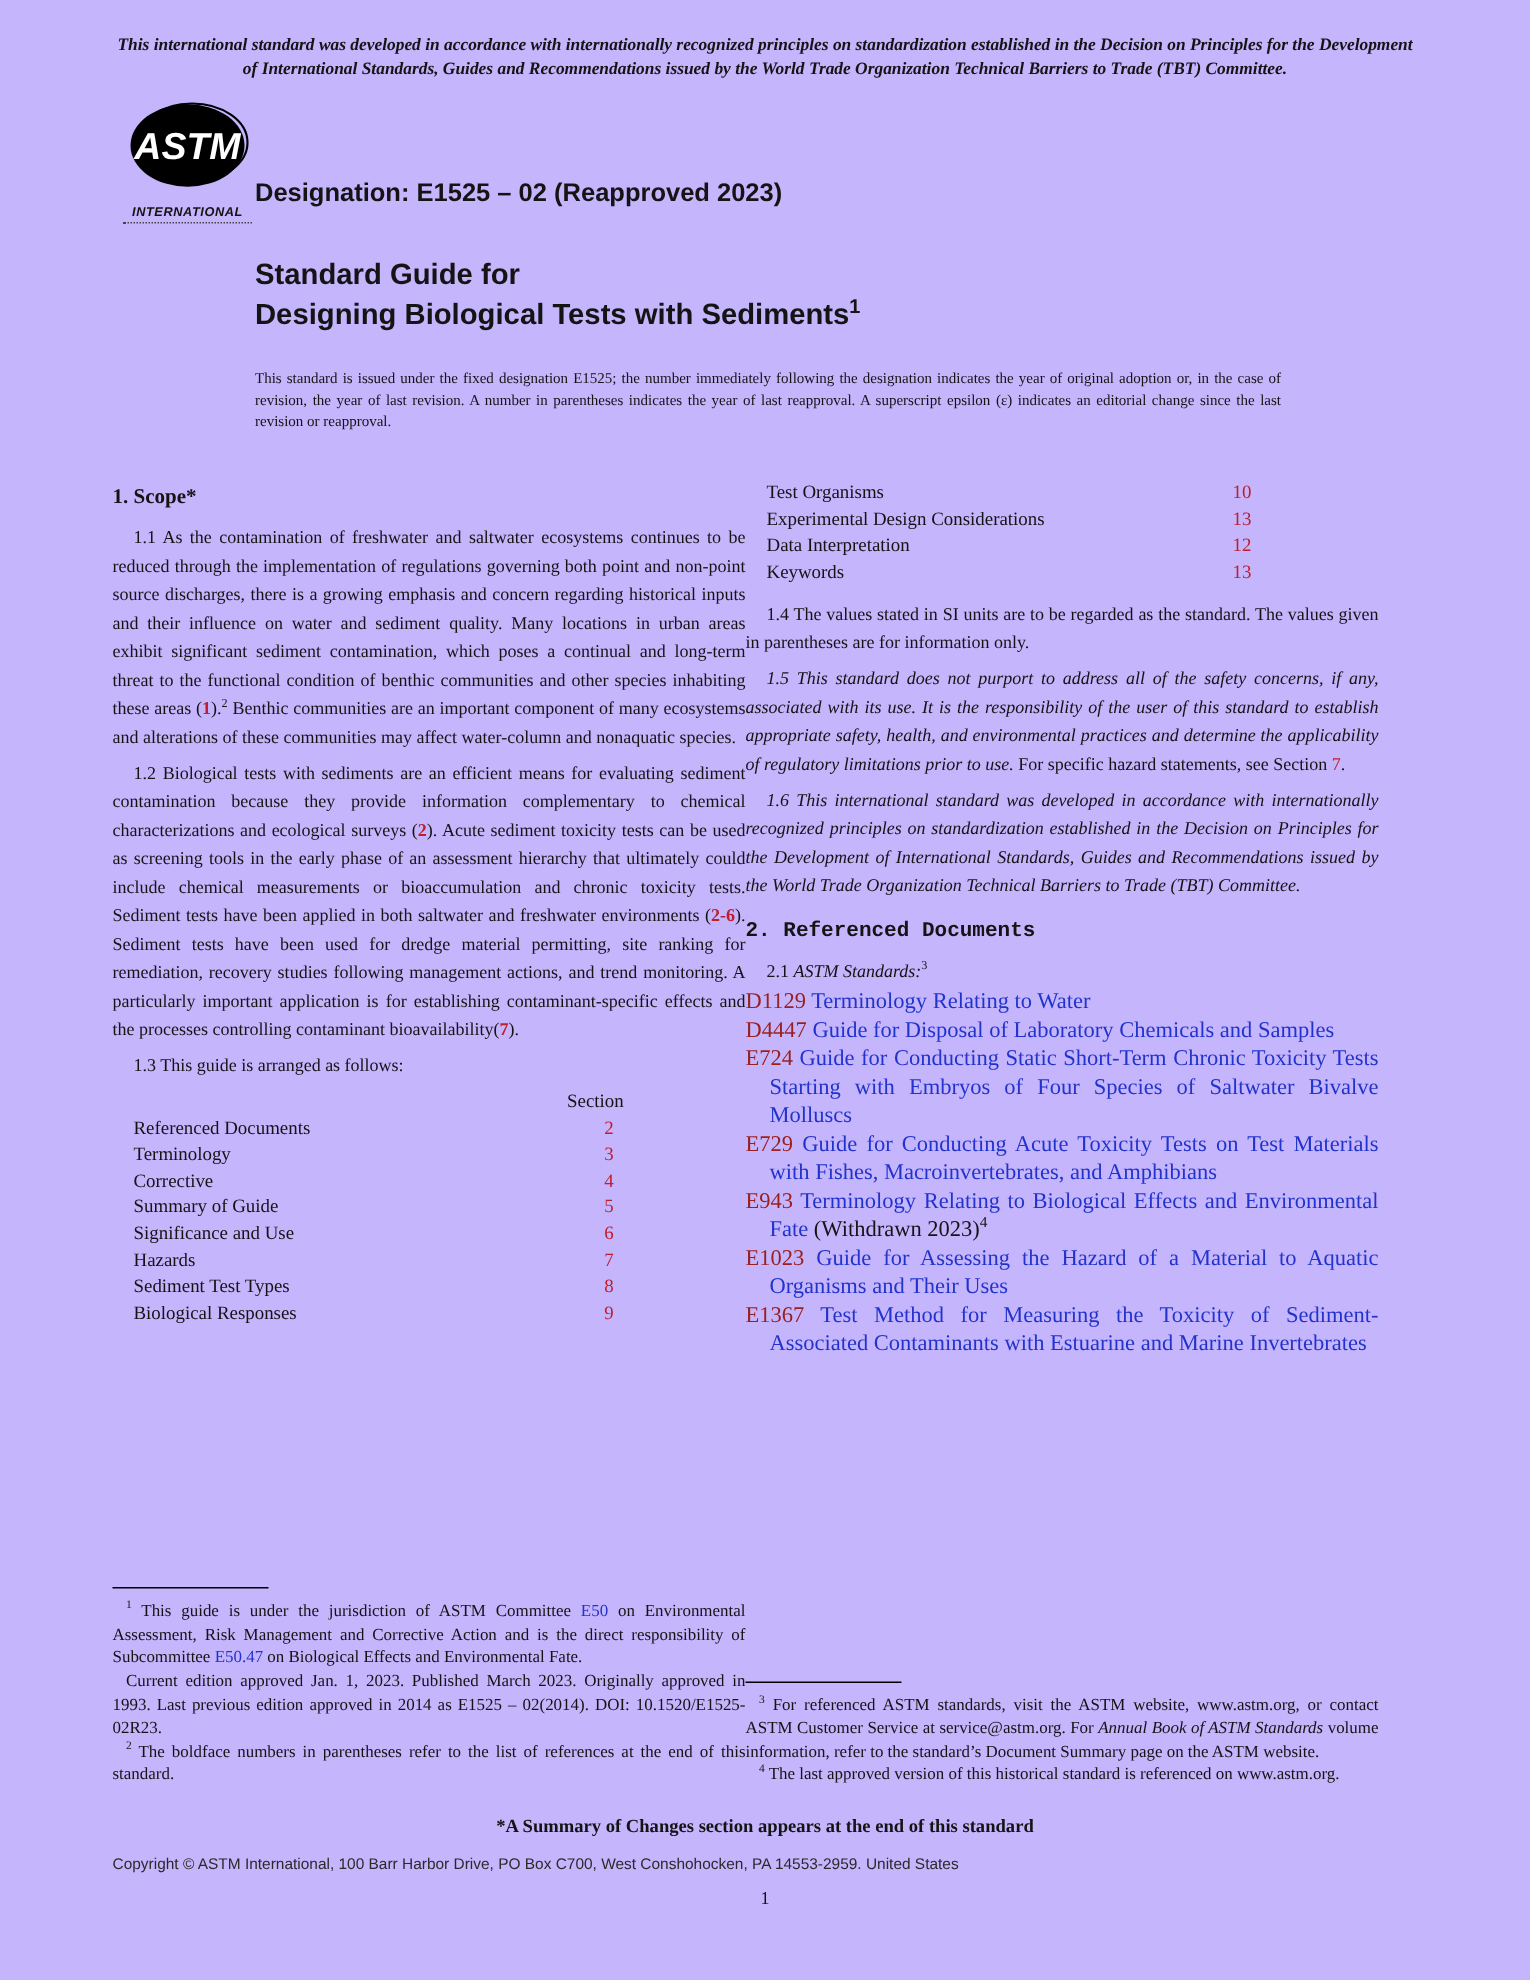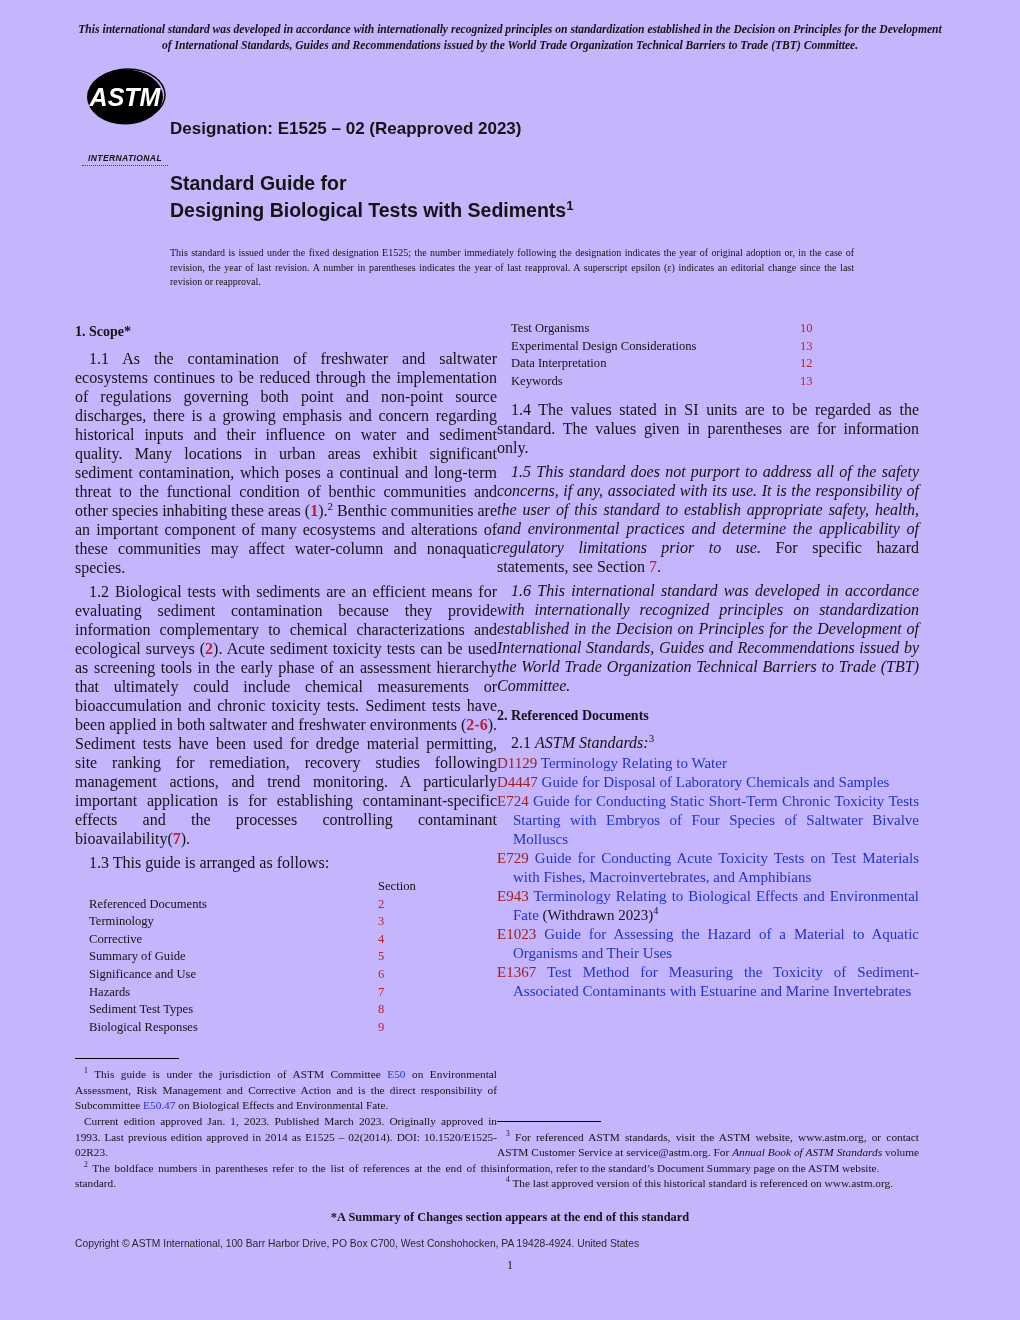--- a/index.html
+++ b/index.html
@@ -13,21 +13,21 @@
   .wto-notice {
     position:absolute; top:22px; left:78px; width:864px;
     font-size:11.6px; line-height:15.5px; font-style:italic; font-weight:bold;
     text-align:center;
   }
 
   
   .logo-block { position:absolute; top:68px; left:82px; width:86px; text-align:center; }
   .logo-sub {
     font-family:"Liberation Sans", sans-serif; font-weight:bold; font-style:italic;
-    font-size:8.5px; letter-spacing:0.4px; margin-top:19px;
+    font-size:8.5px; letter-spacing:0.4px; margin-top:1px;
     border-bottom:1px dotted #444; padding-bottom:2px;
   }
 
   .designation {
     position:absolute; top:88px; left:170px;
     font-family:"Liberation Sans", sans-serif; font-weight:bold; font-size:17px;margin-top:31px;
   }
 
   .title-block {
     position:absolute; top:170px; left:170px; width:700px;
@@ -42,31 +42,31 @@
 
   
   .columns {
     position:absolute; top:320px; left:75px; width:870px; height:872px;
     display:flex; 
   }
   .col { width:422px; display:flex; flex-direction:column; }
 
   .sec-heading { font-size:14px; font-weight:bold; margin:4px 0 9px 0; }
   .para {
-    font-size:16px; line-height:19px; text-align:justify;
+    font-size:12px; line-height:19px; text-align:justify;
     text-indent:14px; margin-bottom:5px;
   }
   .para.tight { margin-bottom:2px; }
 
   
   .toc { width:345px; margin-left:14px; margin-top:4px; margin-bottom:8px;
          font-size:12.6px; line-height:17.6px; }
   .toc-row { display:flex; }
   .toc-label { flex:1; }
-  .toc-num { width:56px; text-align:left; color:var(--accent_red); }
+  .toc-num { width:56px; text-align:center; color:var(--accent_red); }
   .toc-head { text-align:left; }
 
   
   .ref-list { list-style:none; margin:0 0 4px 0; }
   .ref-list li {
     font-size:15px; line-height:19px; text-align:justify;
     padding-left:16px; text-indent:-16px;
   }
 
   
@@ -195,21 +195,21 @@
         <div class="toc-row">
           <span class="toc-label">Keywords</span>
           <span class="toc-num">13</span>
         </div>
       </div>
 
       <p class="para">1.4 The values stated in SI units are to be regarded as the standard. The values given in parentheses are for information only.</p>
       <p class="para"><span class="seg-it">1.5 This standard does not purport to address all of the safety concerns, if any, associated with its use. It is the responsibility of the user of this standard to establish appropriate safety, health, and environmental practices and determine the applicability of regulatory limitations prior to use.</span><span> For specific hazard statements, see Section </span><span class="seg-red">7</span><span>.</span></p>
       <p class="para"><span class="seg-it">1.6 This international standard was developed in accordance with internationally recognized principles on standardization established in the Decision on Principles for the Development of International Standards, Guides and Recommendations issued by the World Trade Organization Technical Barriers to Trade (TBT) Committee.</span></p>
 
-      <div class="sec-heading" style="margin-top:8px;">2.  Referenced Documents</div>
+      <div class="sec-heading" style="margin-top:8px;font-family:Liberation Mono, monospace;">2.  Referenced Documents</div>
       <p class="para tight"><span>2.1 </span><span class="seg-it">ASTM Standards:</span><span class="seg-sup">3</span></p>
 
       <ul class="ref-list">
         <li><span class="seg-maroon">D1129</span><span> </span><span class="seg-blue">Terminology Relating to Water</span></li>
         <li><span class="seg-maroon">D4447</span><span> </span><span class="seg-blue">Guide for Disposal of Laboratory Chemicals and Samples</span></li>
         <li><span class="seg-maroon">E724</span><span> </span><span class="seg-blue">Guide for Conducting Static Short-Term Chronic Toxicity Tests Starting with Embryos of Four Species of Saltwater Bivalve Molluscs</span></li>
         <li><span class="seg-maroon">E729</span><span> </span><span class="seg-blue">Guide for Conducting Acute Toxicity Tests on Test Materials with Fishes, Macroinvertebrates, and Amphibians</span></li>
         <li><span class="seg-maroon">E943</span><span> </span><span class="seg-blue">Terminology Relating to Biological Effects and Environmental Fate</span><span> (Withdrawn 2023)</span><span class="seg-sup">4</span></li>
         <li><span class="seg-maroon">E1023</span><span> </span><span class="seg-blue">Guide for Assessing the Hazard of a Material to Aquatic Organisms and Their Uses</span></li>
         <li><span class="seg-maroon">E1367</span><span> </span><span class="seg-blue">Test Method for Measuring the Toxicity of Sediment-Associated Contaminants with Estuarine and Marine Invertebrates</span></li>
@@ -217,16 +217,16 @@
 
       <div class="footnotes">
         <div class="fn-rule"></div>
         <p class="fn"><span class="seg-sup">3</span><span> For referenced ASTM standards, visit the ASTM website, www.astm.org, or contact ASTM Customer Service at service@astm.org. For </span><span class="seg-it">Annual Book of ASTM Standards</span><span> volume information, refer to the standard’s Document Summary page on the ASTM website.</span></p>
         <p class="fn"><span class="seg-sup">4</span><span> The last approved version of this historical standard is referenced on www.astm.org.</span></p>
       </div>
     </div>
   </div>
 
   <div class="summary-line">*A Summary of Changes section appears at the end of this standard</div>
-  <div class="copyright">Copyright © ASTM International, 100 Barr Harbor Drive, PO Box C700, West Conshohocken, PA 19428-4924. United States</div>
+  <div class="copyright">Copyright © ASTM International, 100 Barr Harbor Drive, PO Box C700, West Conshohocken, PA 14553-2959. United States</div>
   <div class="page-num">1</div>
 
 </div>
 
 </body></html>

